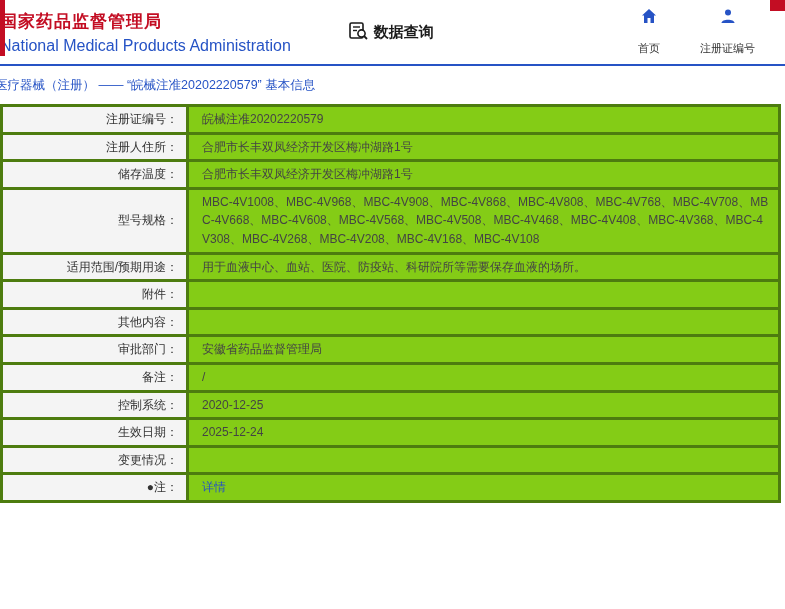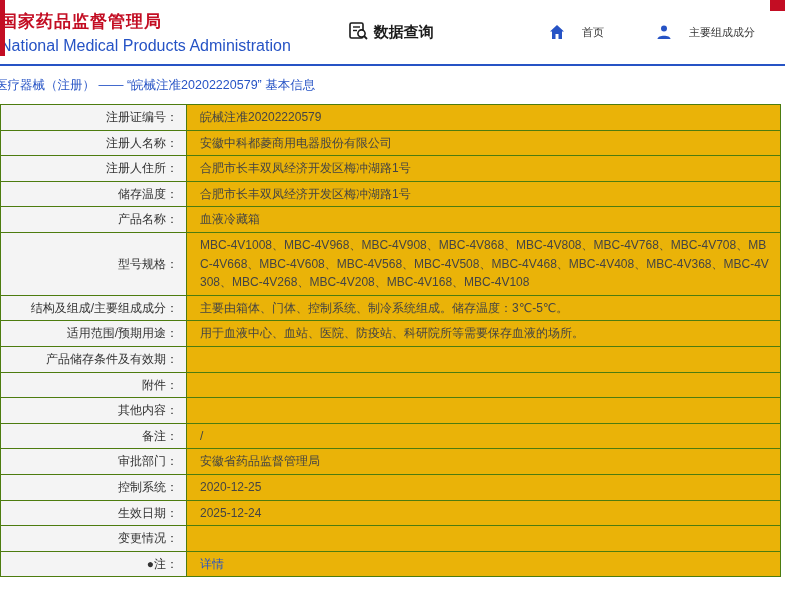--- a/index.html
+++ b/index.html
@@ -52,61 +52,60 @@
     cursor: pointer;
   }
   .header-right {
     margin-left: auto;
     display: flex;
     gap: 40px;
     margin-right: 30px;
   }
   .nav-item {
     display: flex;
-    flex-direction: row;
+    flex-direction: column;
     align-items: center;
     gap: 17px;
     font-size: 11px;
     color: #333;
     cursor: pointer;
-    margin-left: 12px;
   }
   .nav-item svg { display: block; }
   
   .separator { height: 2px; background: #2653c5; width: 100%; }
   .breadcrumb {
     color: #2653c5;
     font-size: 12.5px;
     padding: 11px 0 10px 0;
     margin-left: -5px;
     white-space: nowrap;
   }
   
   .info-table {
     border-collapse: collapse;
     width: 781px;
     table-layout: fixed;
     font-size: 12px;
   }
   .info-table tr { height: 23px; }
   .info-table td {
-    border: 1px solid #4d7c0f;
+    border: 3px solid #4d7c0f;
     padding: 3px 8px;
     vertical-align: middle;
     line-height: 1.55;
     word-break: break-all;
   }
   .label-cell {
     width: 186px;
     background: #f4f4f4;
     text-align: right;
     color: #333333;
   }
   .value-cell {
-    background: #eab308;
+    background: #84cc16;
     color: #444444;
     text-align: left;
     padding-left: 13px !important;
   }
   .value-cell a {
     color: #2653c5;
     text-decoration: none;
     cursor: pointer;
   }
 </style>
@@ -144,84 +143,68 @@
       </span>
       <span>首页</span>
     </div>
     <div class="nav-item">
       <span>
         <svg width="16" height="16" viewBox="0 0 16 16">
           <circle cx="8" cy="4.5" r="3" fill="#2653c5"></circle>
           <path d="M1.5 15 C1.5 10.5 14.5 10.5 14.5 15 Z" fill="#2653c5"></path>
         </svg>
       </span>
-      <span>主要组成成分</span>
+      <span>注册证编号</span>
     </div>
   </div>
 </div>
 
 <div class="separator"></div>
 
 <div class="breadcrumb">医疗器械（注册） ——  “皖械注准20202220579” 基本信息</div>
 
 <table class="info-table">
   <tbody>
       <tr>
         <td class="label-cell">注册证编号：</td>
         <td class="value-cell">皖械注准20202220579</td>
       </tr>
       <tr>
-        <td class="label-cell">注册人名称：</td>
-        <td class="value-cell">安徽中科都菱商用电器股份有限公司</td>
-      </tr>
-      <tr>
         <td class="label-cell">注册人住所：</td>
         <td class="value-cell">合肥市长丰双凤经济开发区梅冲湖路1号</td>
       </tr>
       <tr>
         <td class="label-cell">储存温度：</td>
         <td class="value-cell">合肥市长丰双凤经济开发区梅冲湖路1号</td>
       </tr>
       <tr>
-        <td class="label-cell">产品名称：</td>
-        <td class="value-cell">血液冷藏箱</td>
-      </tr>
-      <tr>
         <td class="label-cell">型号规格：</td>
         <td class="value-cell">MBC-4V1008、MBC-4V968、MBC-4V908、MBC-4V868、MBC-4V808、MBC-4V768、MBC-4V708、MBC-4V668、MBC-4V608、MBC-4V568、MBC-4V508、MBC-4V468、MBC-4V408、MBC-4V368、MBC-4V308、MBC-4V268、MBC-4V208、MBC-4V168、MBC-4V108</td>
       </tr>
       <tr>
-        <td class="label-cell">结构及组成/主要组成成分：</td>
-        <td class="value-cell">主要由箱体、门体、控制系统、制冷系统组成。储存温度：3℃-5℃。</td>
-      </tr>
-      <tr>
         <td class="label-cell">适用范围/预期用途：</td>
         <td class="value-cell">用于血液中心、血站、医院、防疫站、科研院所等需要保存血液的场所。</td>
       </tr>
       <tr>
-        <td class="label-cell">产品储存条件及有效期：</td>
-        <td class="value-cell"></td>
-      </tr>
-      <tr>
         <td class="label-cell">附件：</td>
         <td class="value-cell"></td>
       </tr>
       <tr>
         <td class="label-cell">其他内容：</td>
         <td class="value-cell"></td>
       </tr>
       <tr>
+        <td class="label-cell">审批部门：</td>
+        <td class="value-cell">安徽省药品监督管理局</td>
+      </tr>
+      <tr>
         <td class="label-cell">备注：</td>
         <td class="value-cell">/</td>
       </tr>
       <tr>
-        <td class="label-cell">审批部门：</td>
-        <td class="value-cell">安徽省药品监督管理局</td>
-      </tr>
-      <tr>
         <td class="label-cell">控制系统：</td>
         <td class="value-cell">2020-12-25</td>
       </tr>
       <tr>
         <td class="label-cell">生效日期：</td>
         <td class="value-cell">2025-12-24</td>
       </tr>
       <tr>
         <td class="label-cell">变更情况：</td>
         <td class="value-cell"></td>

